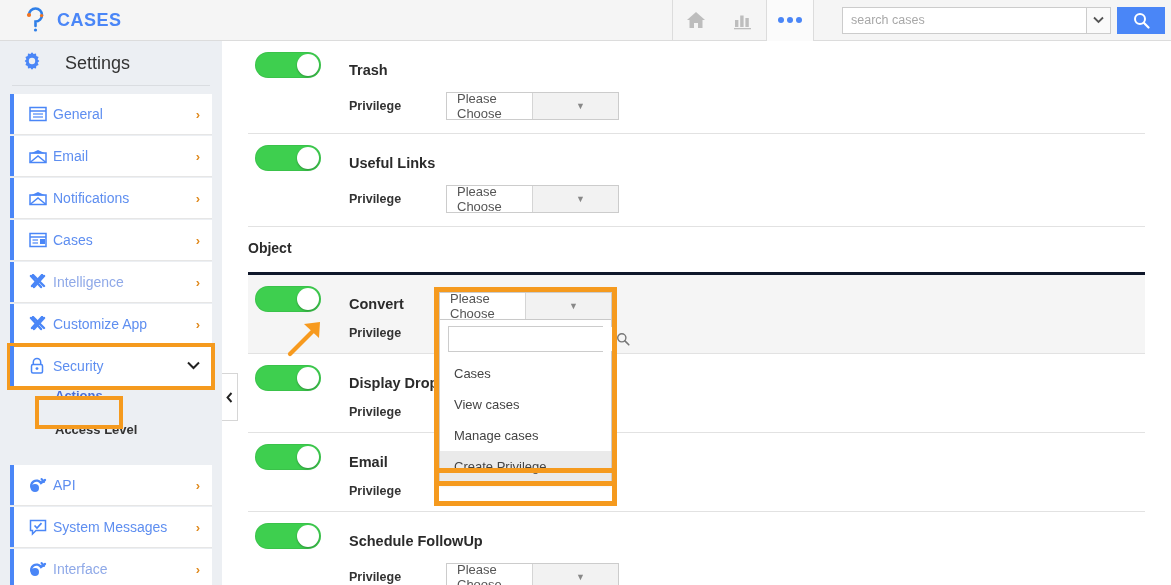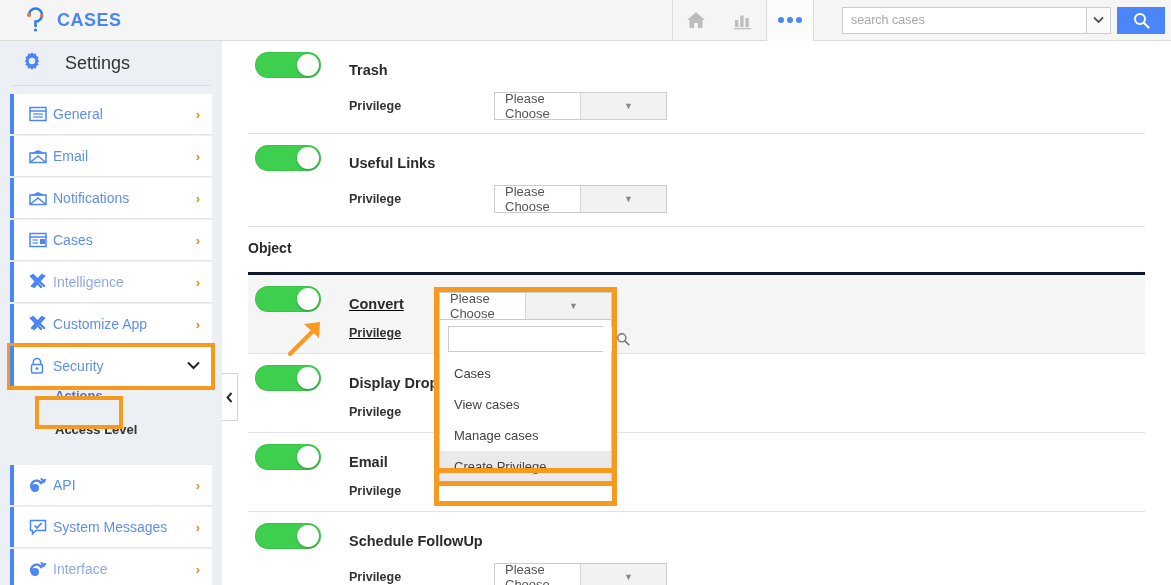--- a/index.html
+++ b/index.html
@@ -107,36 +107,36 @@
     position: absolute; left: 0px; top: 332px; width: 16px; height: 48px;
     background: #fff; border: 1px solid #d6d6d6; border-left: none;
     display: flex; align-items: center; justify-content: center;
     font-size: 11px; color: #222; cursor: pointer; z-index: 6;
   }
   .rowlist { padding: 0 26px 0 26px; }
   .row {
     position: relative; border-bottom: 1px solid #e2e2e2;
     padding: 10px 0 13px 0;
   }
-  .row.sel { background: #f5f5f5; text-decoration: underline; }
+  .row.sel { background: #f5f5f5; }
   .row-top { display: flex; align-items: flex-end; }
   .toggle {
     width: 66px; height: 26px; border-radius: 14px; background: #3ecf4f;
     position: relative; flex: none; margin-left: 7px; margin-top: 1px; cursor: pointer;
     box-shadow: inset 0 0 0 1px rgba(0,0,0,.06);
   }
   .toggle i {
     position: absolute; right: 2px; top: 2px; width: 22px; height: 22px;
     border-radius: 50%; background: #fff; display: block;
     box-shadow: 0 1px 2px rgba(0,0,0,.3);
   }
   .row-title {
     font-size: 14.5px; font-weight: bold; color: #2b2b2b; margin-left: 28px; padding-top: 4px;
   }
-  .row-bottom { display: flex; align-items: center; margin-top: 14px; padding-left: 101px; gap: 48px; }
+  .row-bottom { display: flex; align-items: center; margin-top: 14px; padding-left: 101px; }
   .priv-label { font-size: 12.5px; font-weight: bold; color: #333; width: 97px; }
   .select {
     width: 173px; height: 28px; border: 1px solid #cccccc; background: #fff;
     display: flex; align-items: center; cursor: pointer;
   }
   .select span { font-size: 13px; color: #555; padding-left: 10px; flex: 1; }
   .select .arrow {
     width: 26px; height: 26px; background: #f2f2f2; border-left: 1px solid #d5d5d5;
     display: flex; align-items: center; justify-content: center; color: #888; font-size: 9px;
   }

